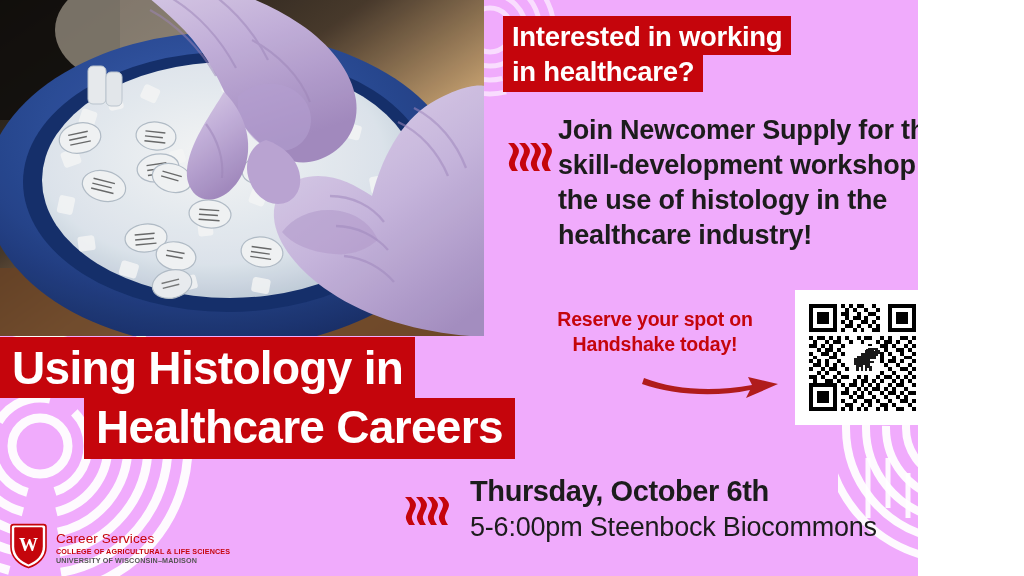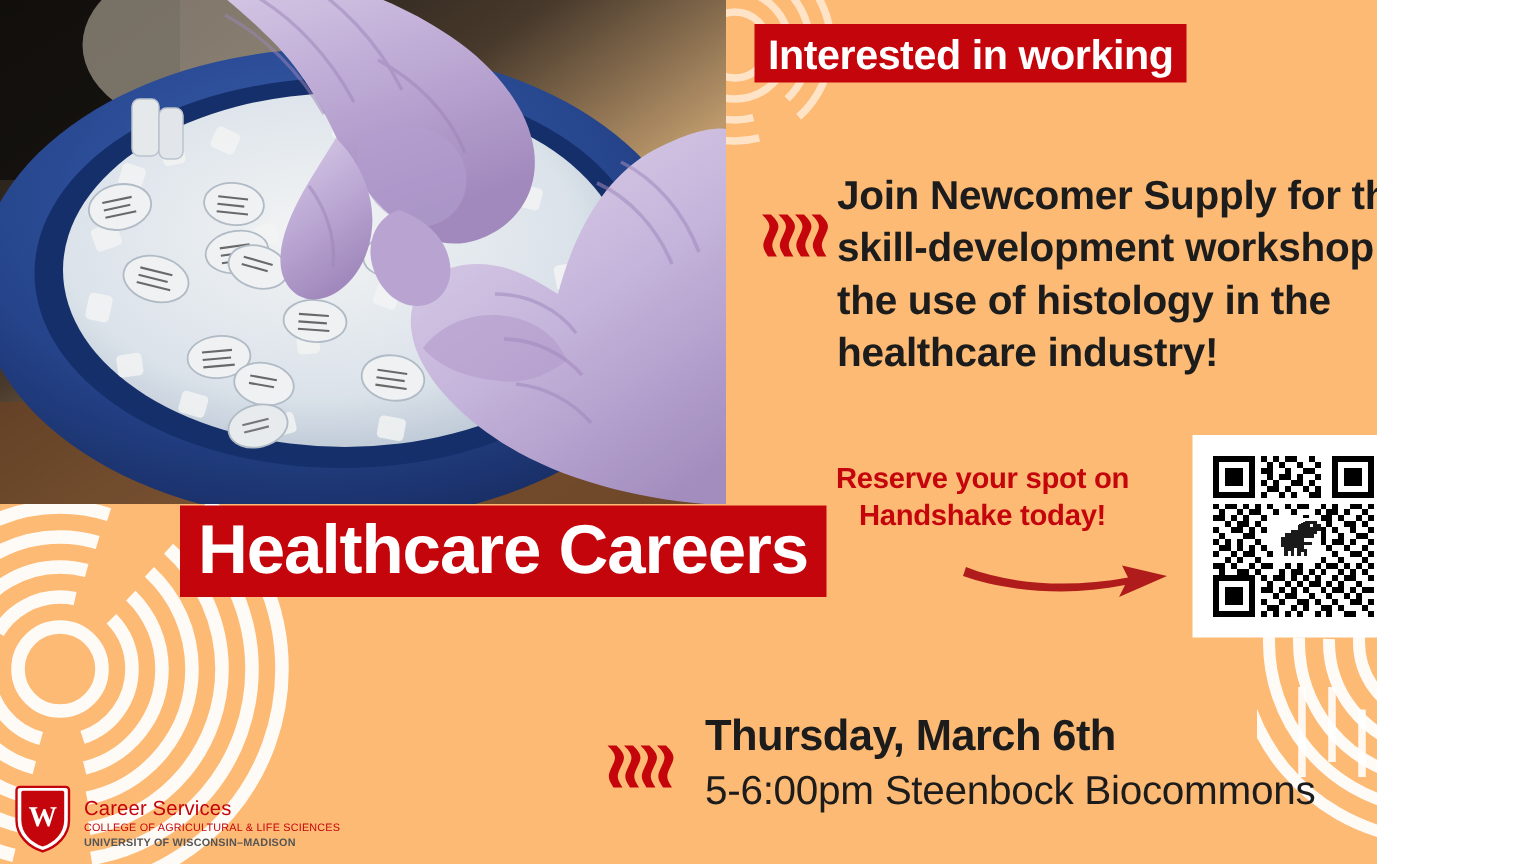--- a/index.html
+++ b/index.html
@@ -9,21 +9,21 @@
   }
   body {
     font-family: "Liberation Sans", sans-serif;
   }
 
   #poster {
     position: relative;
     width: 918px;
     height: 576px;
     overflow: hidden;
-    background: #fdba74;
+    background: #f0abfc;
   }
 
   
   .deco {
     position: absolute;
     pointer-events: none;
   }
   .deco svg { display: block; }
 
   
@@ -94,21 +94,21 @@
     font-size: 46px;
     font-weight: bold;
     line-height: 1.28;
     letter-spacing: -0.7px;
     white-space: nowrap;
     width: -moz-fit-content;
     width: fit-content;
     padding: 2px 12px 2px 12px;
   }
   .ti-line.t1 { margin-left: 0px; padding-bottom: 0px; }
-  .ti-line.t2 { margin-left: 120px; padding-top: 0px; }
+  .ti-line.t2 { margin-left: 84px; padding-top: 0px; }
 
   
   #reserve {
     position: absolute;
     left: 530px;
     top: 307px;
     width: 250px;
     text-align: center;
     color: #c5050c;
     font-size: 19.5px;
@@ -178,21 +178,21 @@
   #logo-text { line-height: 1; }
   .lg-1 {
     font-size: 13.5px;
     font-weight: normal;
     color: #c5050c;
     letter-spacing: 0.1px;
     display: block;
   }
   .lg-2 {
     font-size: 7.2px;
-    font-weight: normal;
+    font-weight: bold;
     color: #c5050c;
     letter-spacing: 0.15px;
     display: block;
     margin-top: 2.5px;
   }
   .lg-3 {
     font-size: 7.2px;
     font-weight: bold;
     color: #555555;
     letter-spacing: 0.15px;
@@ -425,20 +425,21 @@
           </g>
         </g>
 
         <rect x="0" y="0" width="484" height="336" fill="#1c2230" opacity="0.05"></rect>
       </g>
     </svg>
   </div>
 
   <div id="headline">
     <span class="hl-line l1">Interested in working</span>
+    <span class="hl-line l2">in healthcare?</span>
   </div>
 
   <div class="chev-blurb">
     <svg width="48" height="32" viewBox="0 0 48 32">
       <g fill="#c5050c">
         <path d="M2 2 C 8 8 8 10 5 16 C 2 22 2 24 6 30 L12 30 C 8 24 8 22 11 16 C 14 10 14 8 8 2 Z"></path>
         <path d="M13 2 C 19 8 19 10 16 16 C 13 22 13 24 17 30 L23 30 C 19 24 19 22 22 16 C 25 10 25 8 19 2 Z"></path>
         <path d="M24 2 C 30 8 30 10 27 16 C 24 22 24 24 28 30 L34 30 C 30 24 30 22 33 16 C 36 10 36 8 30 2 Z"></path>
         <path d="M35 2 C 41 8 41 10 38 16 C 35 22 35 24 39 30 L45 30 C 41 24 41 22 44 16 C 47 10 47 8 41 2 Z"></path>
       </g>
@@ -686,36 +687,37 @@
                    h-1.6 v0.6 h1.2 v0.6 h-1.2 v0.6 h0.5 v1.3 h-0.6 v-0.8 h-0.5
                    v0.8 h-0.6 v-1.4 h-0.5 v1.4 h-0.6 v-0.9 h-0.5 v0.9 h-0.6
                    v-1.6 h-0.5 v-1.7 h0.6 v-0.6 h1.0 v-0.6 h1.2 v-0.8 z"></path>
           <rect x="17.3" y="12.5" width="0.4" height="0.4" fill="#ffffff"></rect>
         </g>
       </g>
     </svg>
   </div>
 
   <div id="title">
+    <span class="ti-line t1">Using Histology in</span>
     <span class="ti-line t2">Healthcare Careers</span>
   </div>
 
   <div class="chev-event">
     <svg width="48" height="32" viewBox="0 0 48 32">
       <g fill="#c5050c">
         <path d="M2 2 C 8 8 8 10 5 16 C 2 22 2 24 6 30 L12 30 C 8 24 8 22 11 16 C 14 10 14 8 8 2 Z"></path>
         <path d="M13 2 C 19 8 19 10 16 16 C 13 22 13 24 17 30 L23 30 C 19 24 19 22 22 16 C 25 10 25 8 19 2 Z"></path>
         <path d="M24 2 C 30 8 30 10 27 16 C 24 22 24 24 28 30 L34 30 C 30 24 30 22 33 16 C 36 10 36 8 30 2 Z"></path>
         <path d="M35 2 C 41 8 41 10 38 16 C 35 22 35 24 39 30 L45 30 C 41 24 41 22 44 16 C 47 10 47 8 41 2 Z"></path>
       </g>
     </svg>
   </div>
 
   <div id="event">
-    <div class="ev-date">Thursday, March 6th</div>
+    <div class="ev-date">Thursday, October 6th</div>
     <div class="ev-when">5-6:00pm  Steenbock Biocommons</div>
   </div>
 
   <div id="logo">
     <div id="logo-crest">
       <svg width="41" height="46" viewBox="0 0 41 46">
         <path d="M3 4 C 3 2.5 4 1.6 5.5 1.6 L35.5 1.6 C 37 1.6 38 2.5 38 4
                  L38 24 C 38 34 30 41.5 20.5 44.6 C 11 41.5 3 34 3 24 Z" fill="#ffffff" stroke="#c5050c" stroke-width="1.6"></path>
         <path d="M6.2 5.4 C 6.2 4.6 6.8 4.2 7.6 4.2 L33.4 4.2 C 34.2 4.2 34.8 4.6 34.8 5.4
                  L34.8 23.6 C 34.8 32.4 28.2 38.6 20.5 41.4 C 12.8 38.6 6.2 32.4 6.2 23.6 Z" fill="#c5050c"></path>

